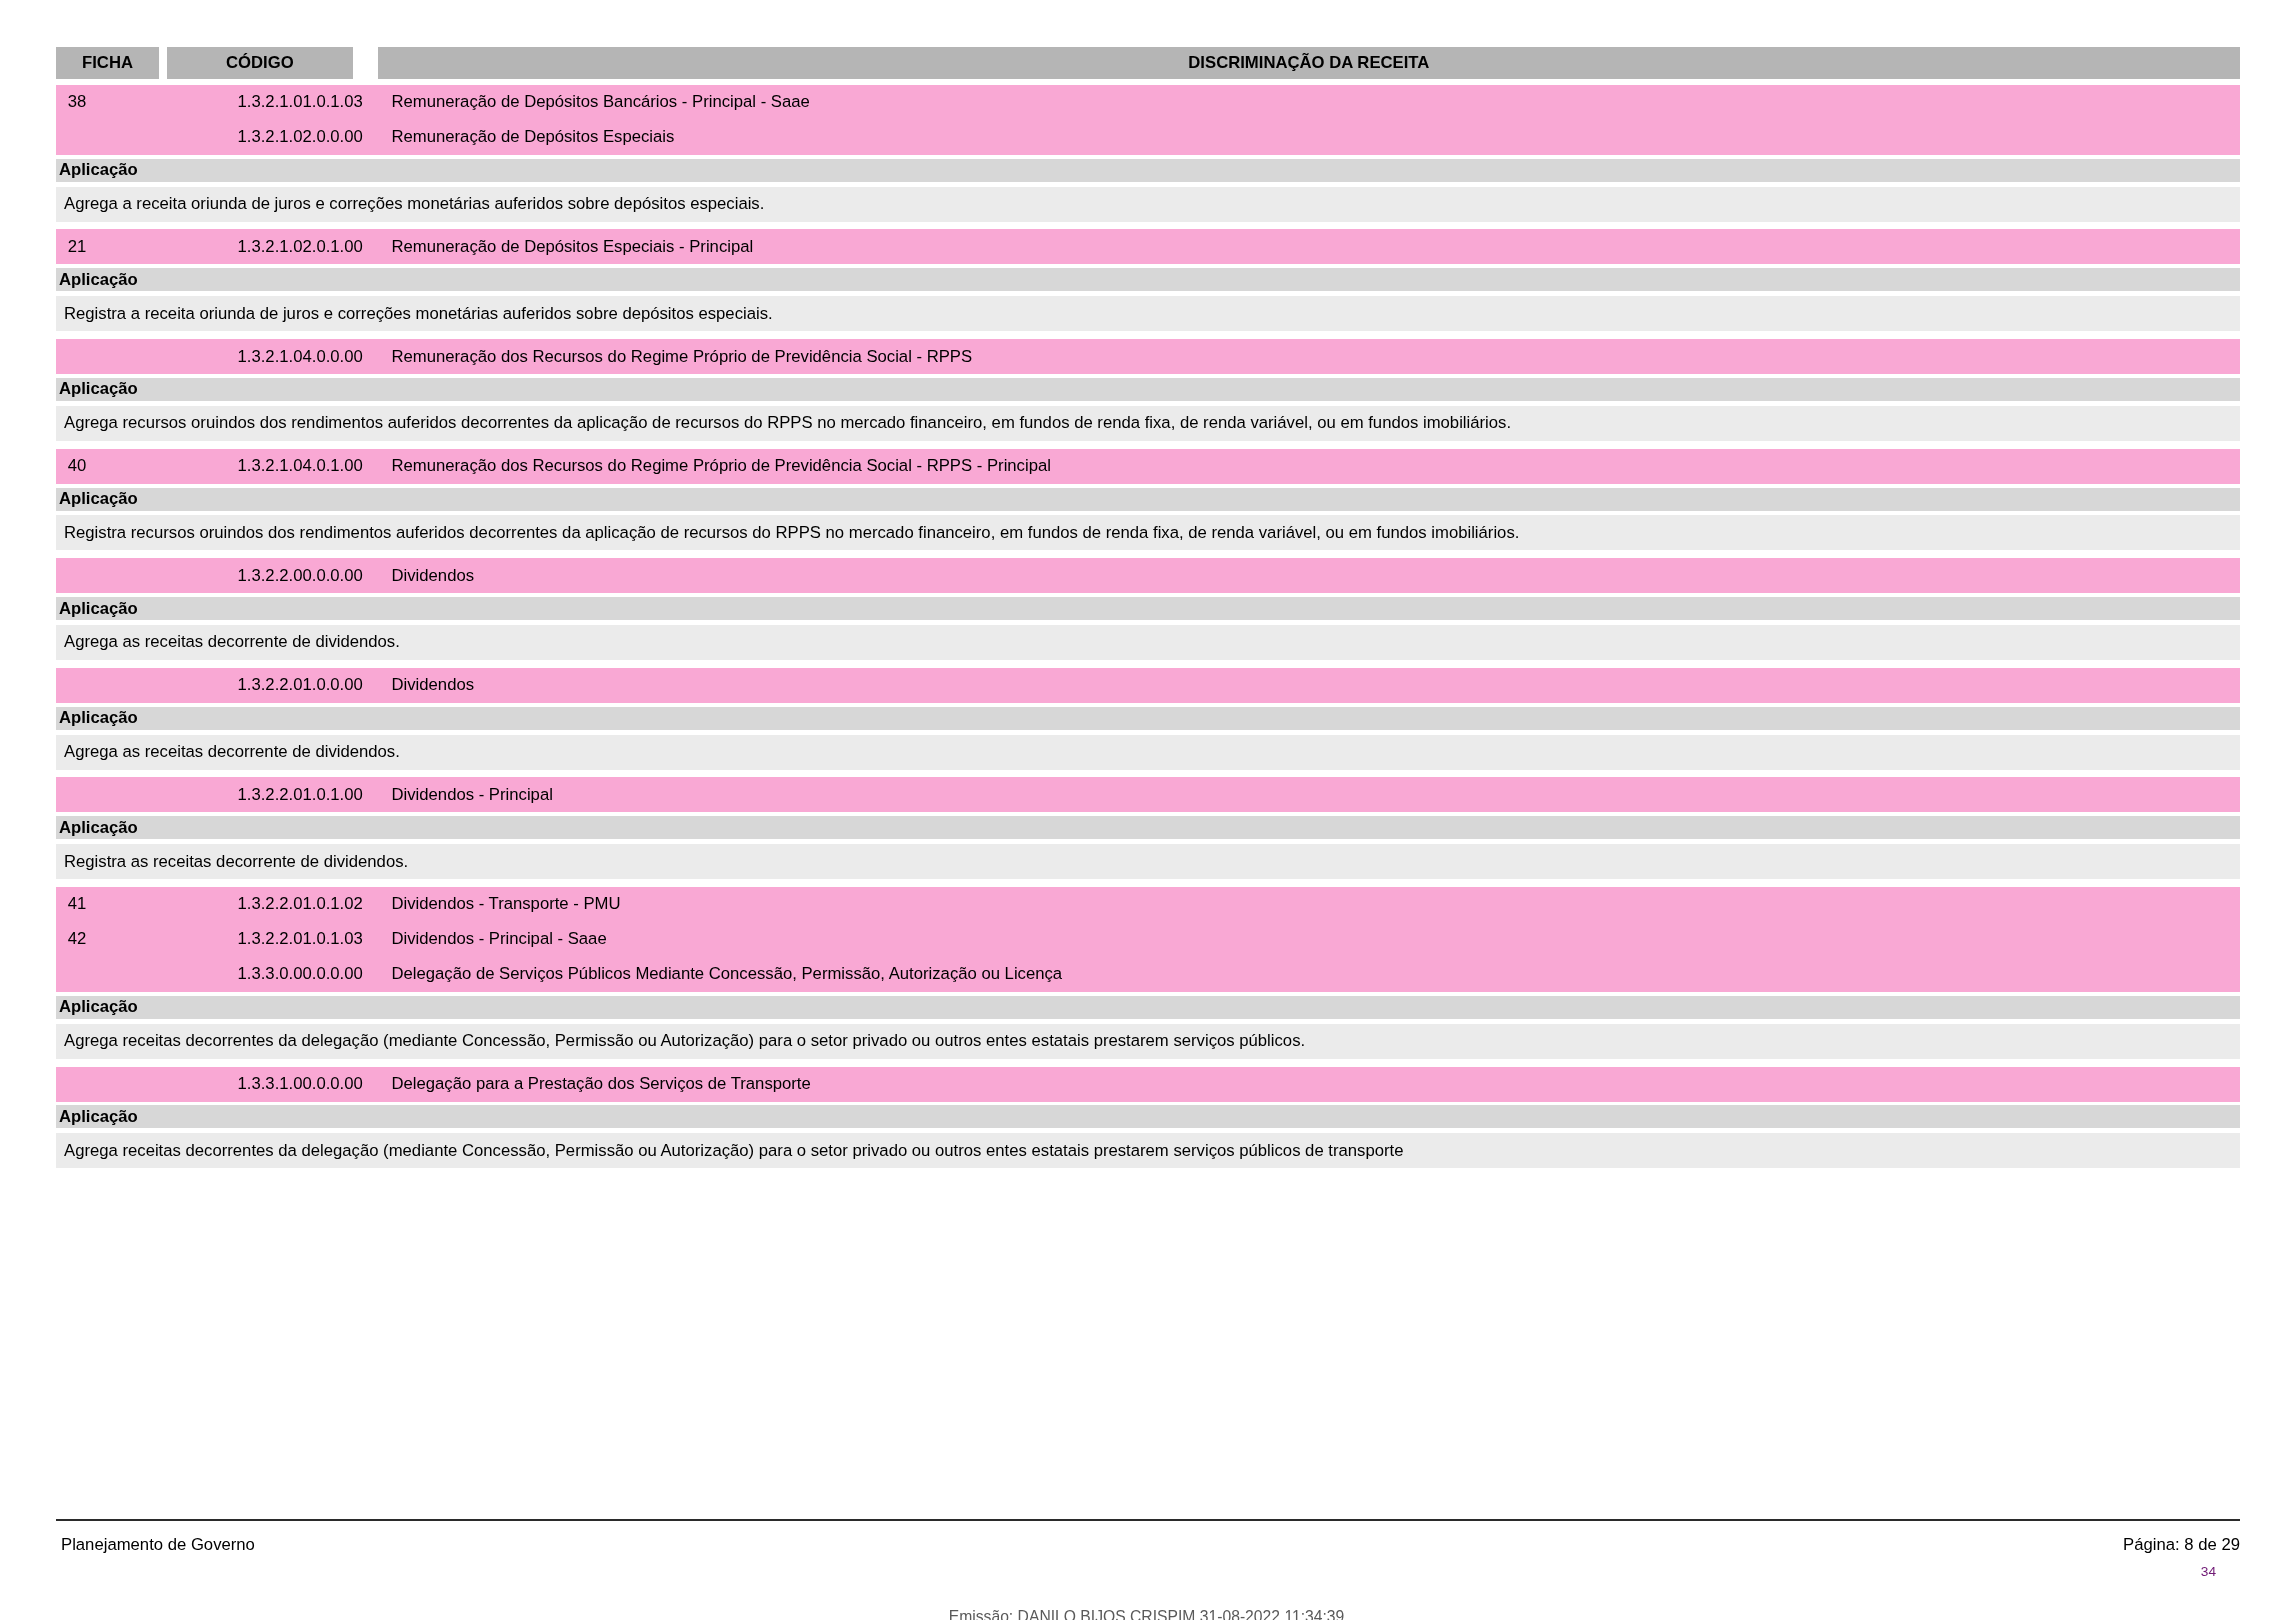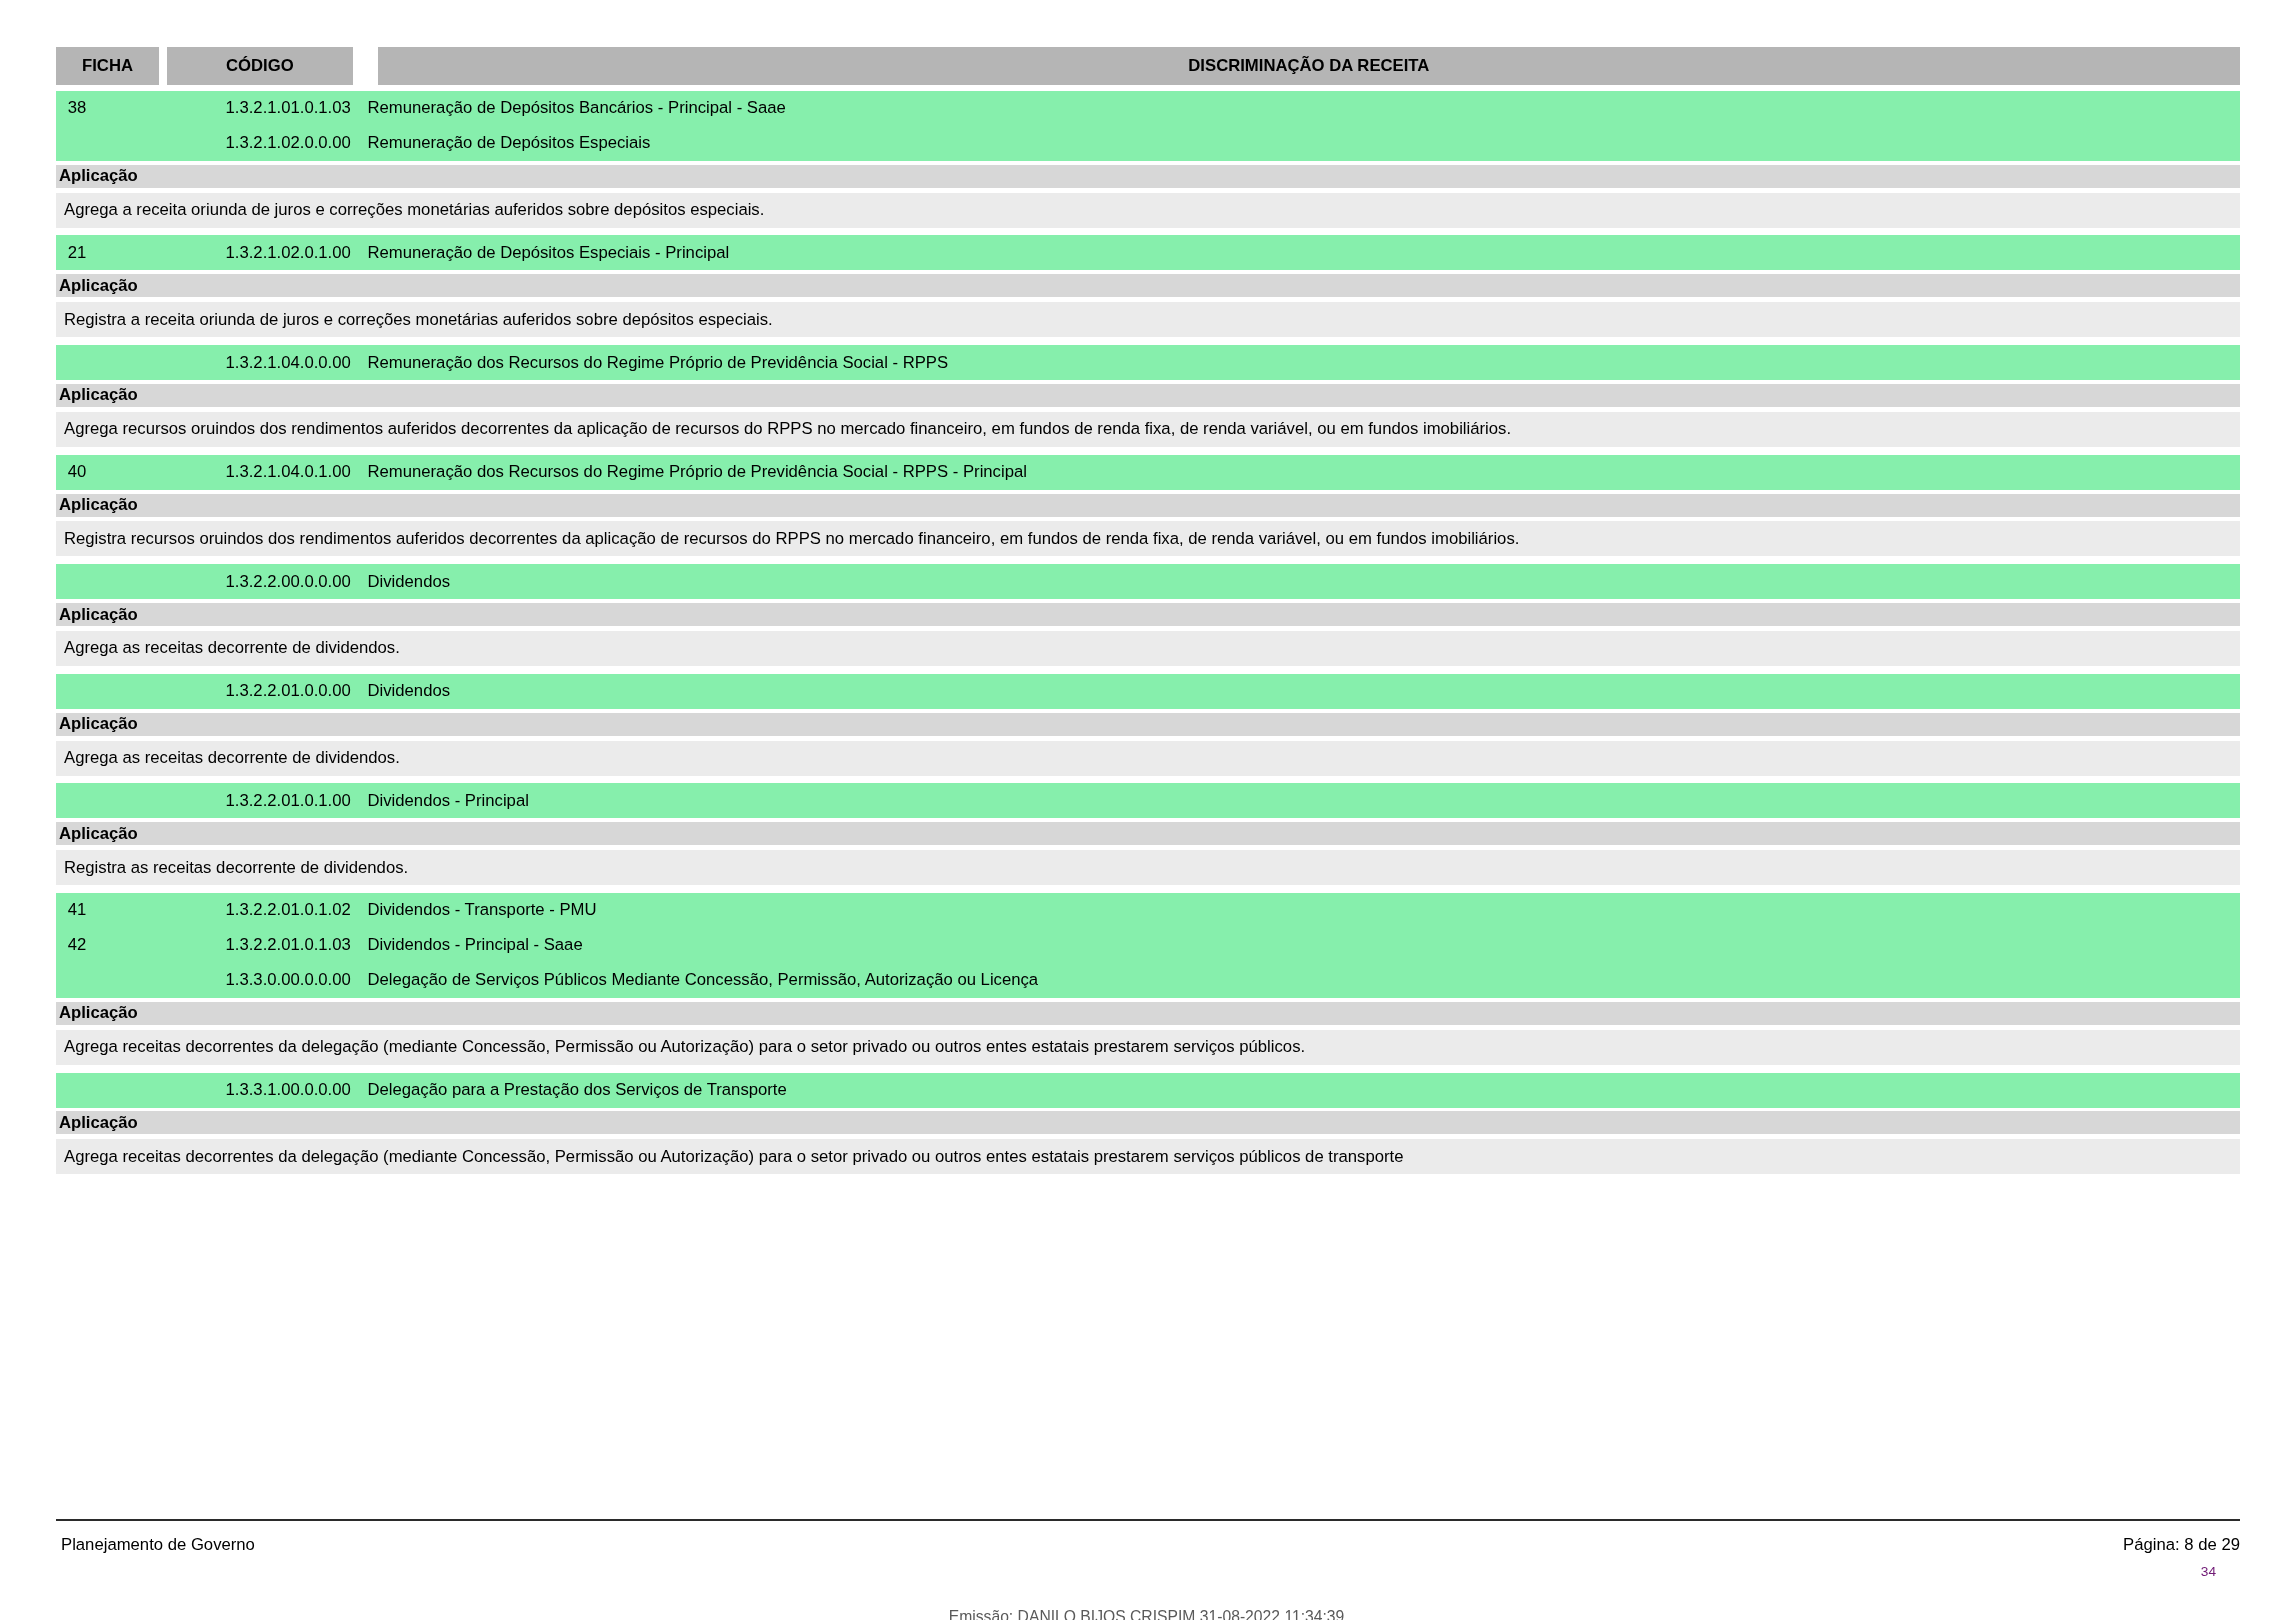--- a/index.html
+++ b/index.html
@@ -7,32 +7,32 @@
     position:relative;
     width:2293px;
     height:1620px;
     background:#ffffff;
     font-family:"Liberation Sans",sans-serif;
     font-size:16.7px;
     color:#000;
     overflow:hidden;
   }
   .table{position:absolute;left:56px;top:47px;width:2184px;}
-  .thead{display:flex;height:38px;margin-bottom:5.9px;}
+  .thead{display:flex;height:32px;margin-bottom:5.9px;}
   .th{
     background:#b5b5b5;
     font-weight:bold;
     display:flex;align-items:center;justify-content:center;
     box-sizing:border-box;
   }
   .th-ficha{width:103px;margin-right:7.8px;}
   .th-codigo{width:186px;margin-right:4.9px;}
   .th-desc{flex:1;margin-left:20px;}
   .row{display:flex;align-items:center;box-sizing:border-box;}
-  .row-item{height:35px;background:#86efac;}
+  .row-item{height:35px;background:#f9a8d4;gap:12px;}
   .cell{box-sizing:border-box;white-space:nowrap;overflow:hidden;}
   .cell-ficha{width:103px;padding-left:11.8px;margin-right:7.8px;}
   .cell-codigo{width:186px;margin-right:4.9px;text-align:right;padding-right:2px;}
   .cell-desc{flex:1;padding-left:9.8px;}
   .row-apl-label{
     height:23px;margin-top:3.9px;background:#d7d7d7;
     font-weight:bold;padding-left:2.9px;
   }
   .row-apl-text{
     height:35px;margin-top:4.9px;margin-bottom:7.8px;

